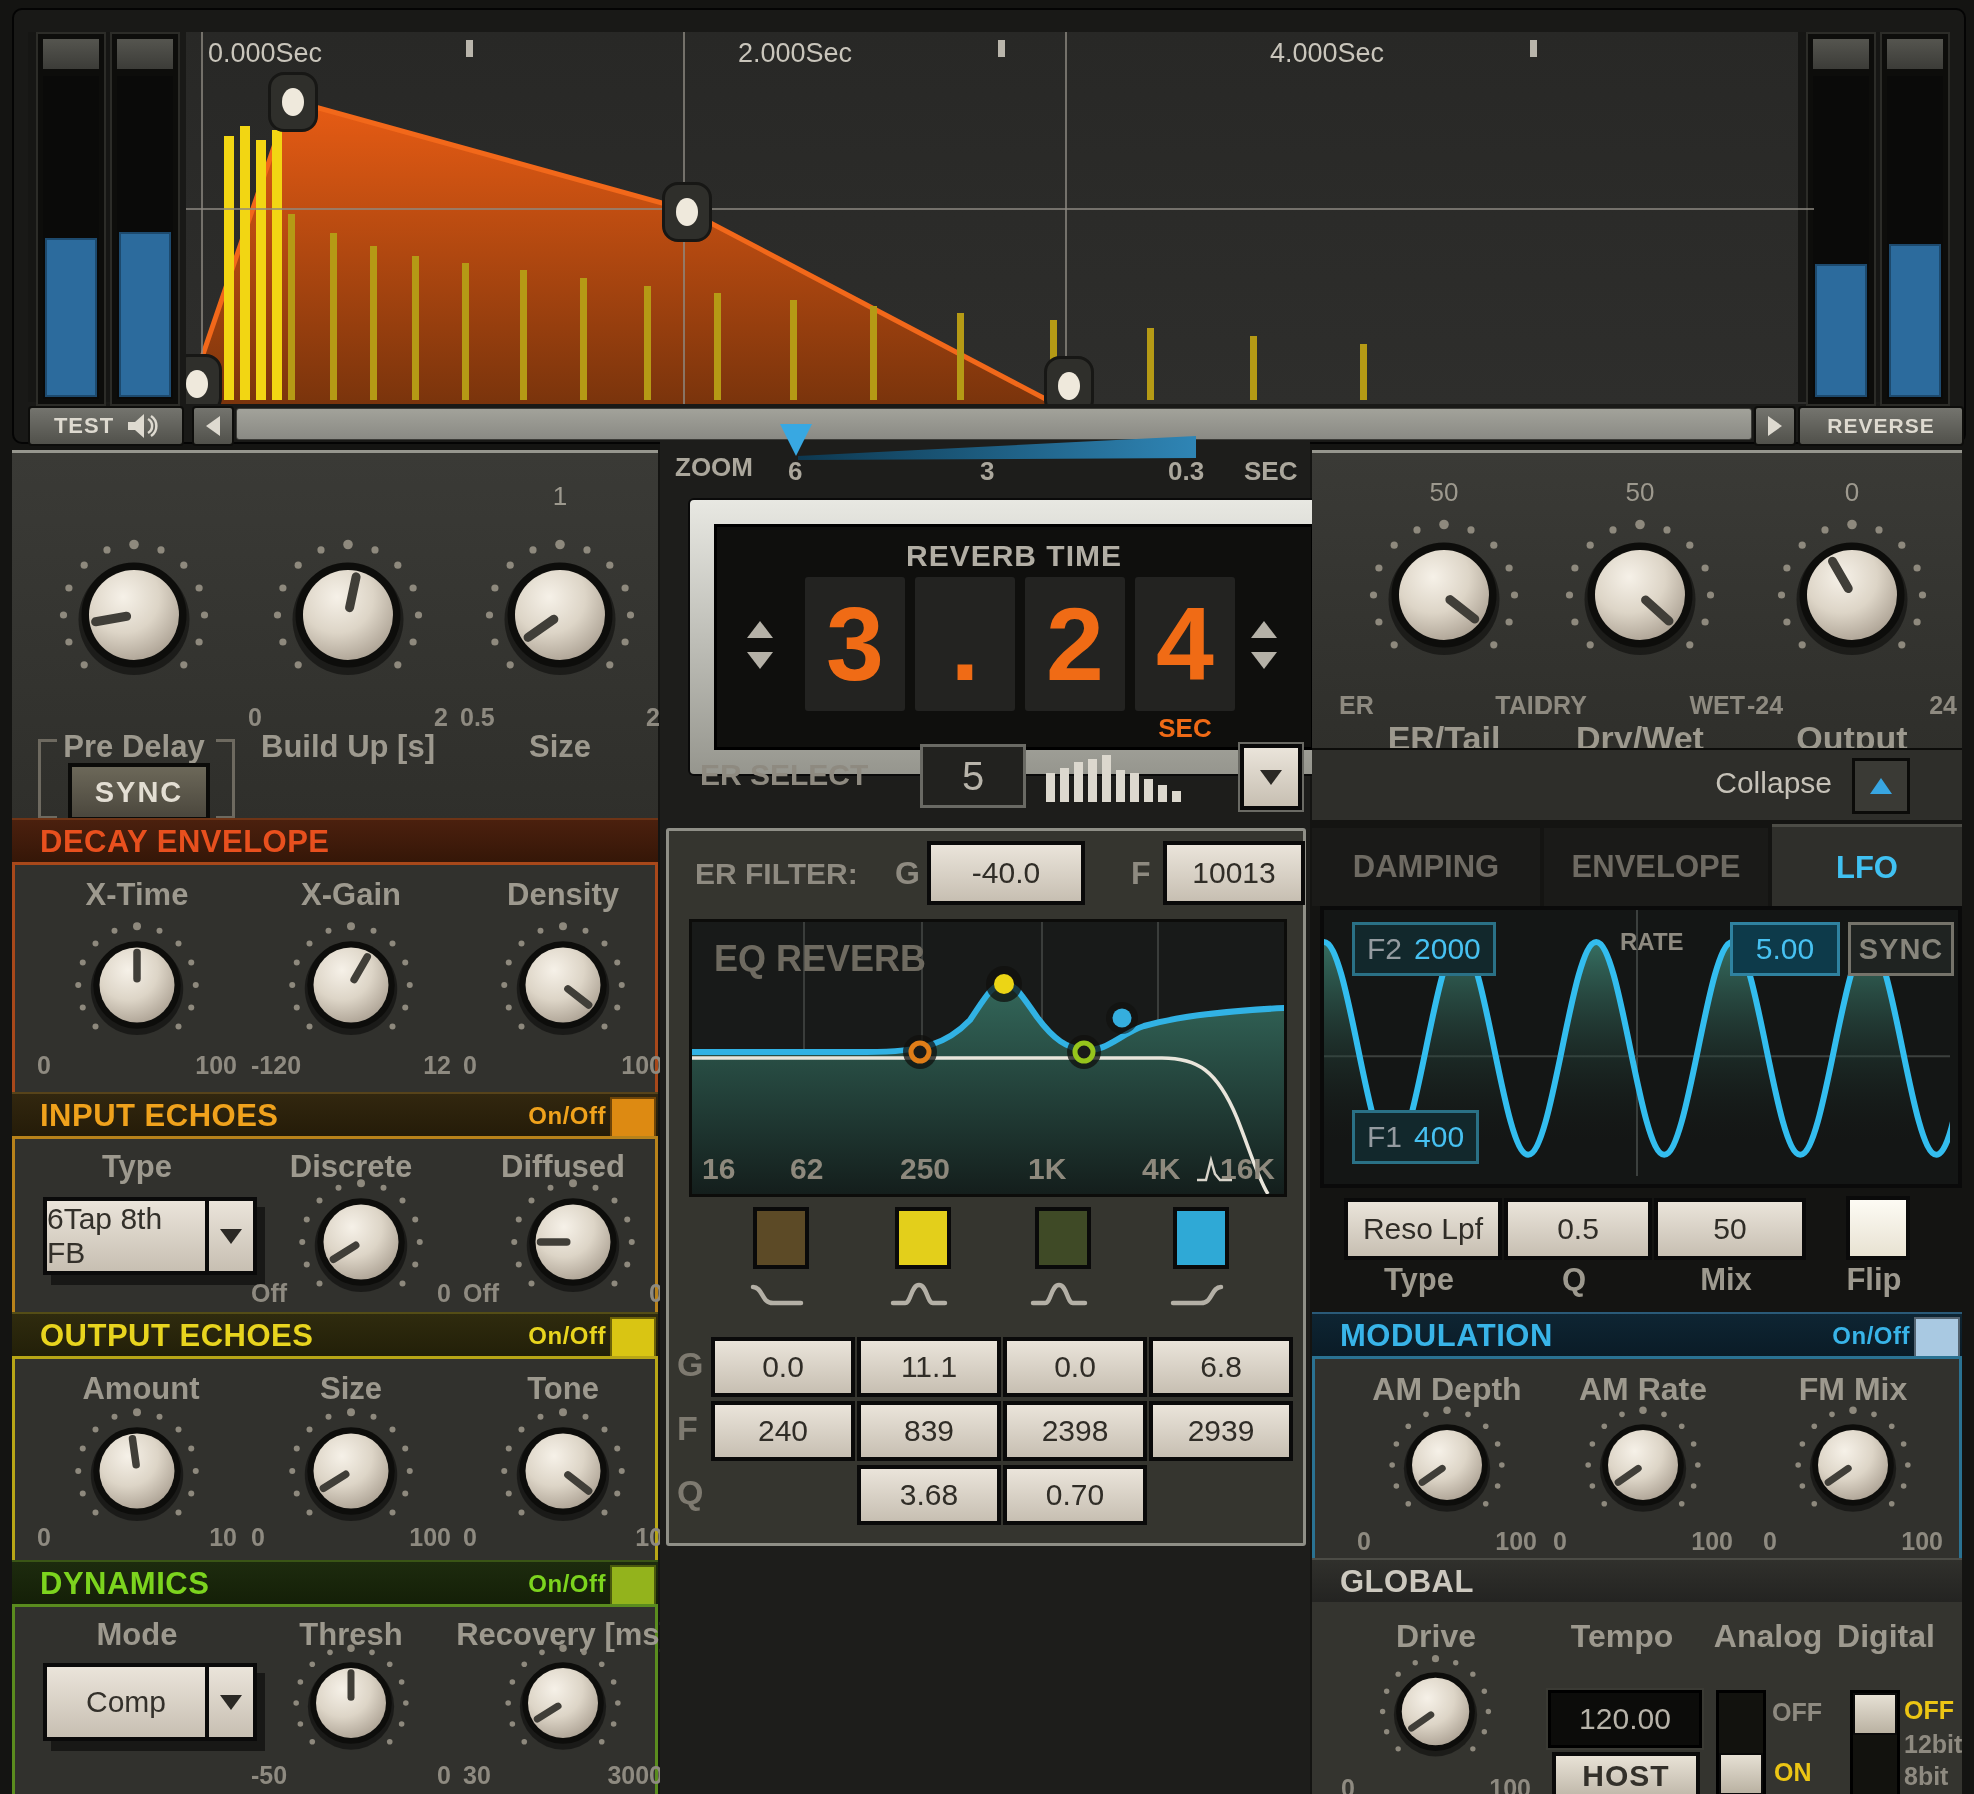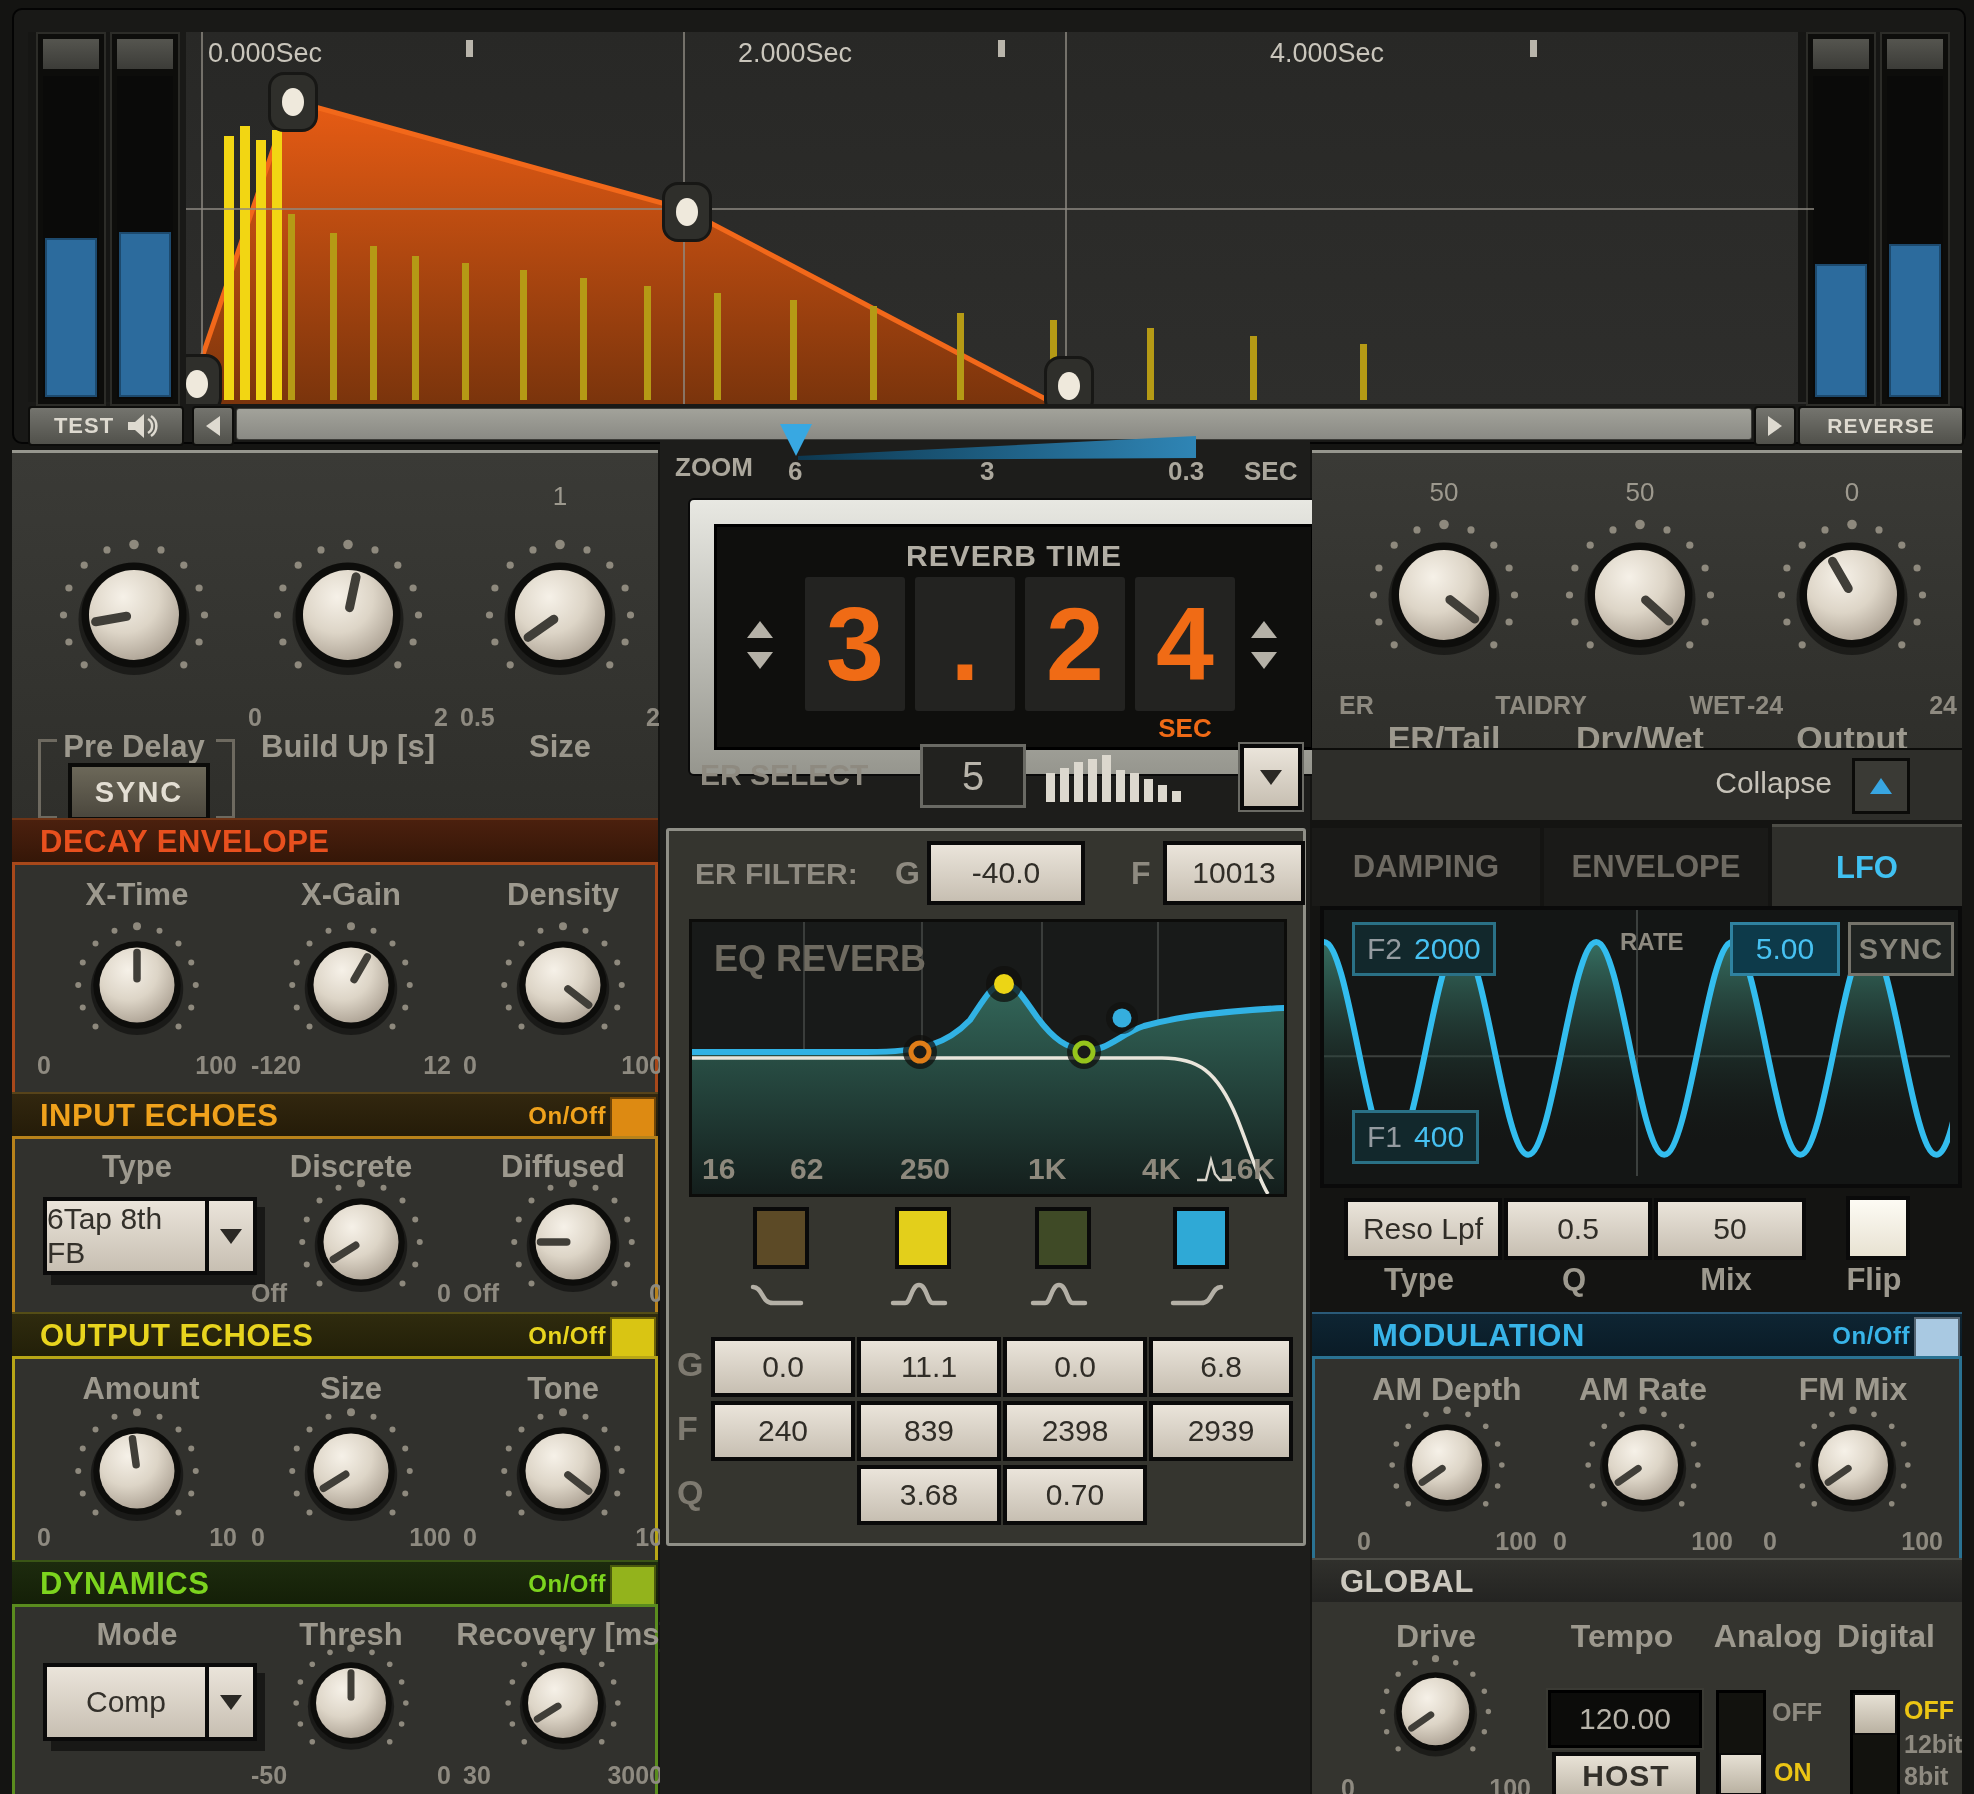--- a/index.html
+++ b/index.html
@@ -847,21 +847,21 @@
     <div class="vbox" style="left:32px;top:1198px;width:150px;height:54px;">Reso Lpf</div>
     <div class="vbox" style="left:192px;top:1198px;width:140px;height:54px;">0.5</div>
     <div class="vbox" style="left:342px;top:1198px;width:144px;height:54px;">50</div>
     <div class="flip" style="left:534px;top:1196px;"></div>
     <div class="klabel" style="left:0px;top:1262px;width:214px;">Type</div>
     <div class="klabel" style="left:152px;top:1262px;width:220px;">Q</div>
     <div class="klabel" style="left:304px;top:1262px;width:220px;">Mix</div>
     <div class="klabel" style="left:452px;top:1262px;width:220px;">Flip</div>
 
     <div class="hdr" style="top:1312px;width:650px;background:linear-gradient(#0e2533,#0a1b26);border-top:2px solid #2a5a78;">
-      <span class="t" style="color:#38b4e8;margin-left:32px;">MODULATION</span>
+      <span class="t" style="color:#38b4e8;">MODULATION</span>
       <span class="oo" style="color:#38b4e8;">On/Off</span>
       <span class="led" style="background: rgb(169, 201, 226);"></span>
     </div>
     <div class="sect" style="top:1356px;height:202px;width:644px;border:3px solid #2a7292;">
       <div class="klabel" style="left:22px;top:12px;font-size:32px;">AM Depth</div>
       <div class="klabel" style="left:218px;top:12px;font-size:32px;">AM Rate</div>
       <div class="klabel" style="left:428px;top:12px;font-size:32px;">FM Mix</div>
       <div class="knob" style="left:62px;top:36px;"><svg width="140" height="140" viewBox="0 0 120 120">
             <circle cx="26.8" cy="93.2" r="2.4" fill="#8e897d"></circle>
             <circle cx="16.6" cy="78.0" r="2.4" fill="#8e897d"></circle>

